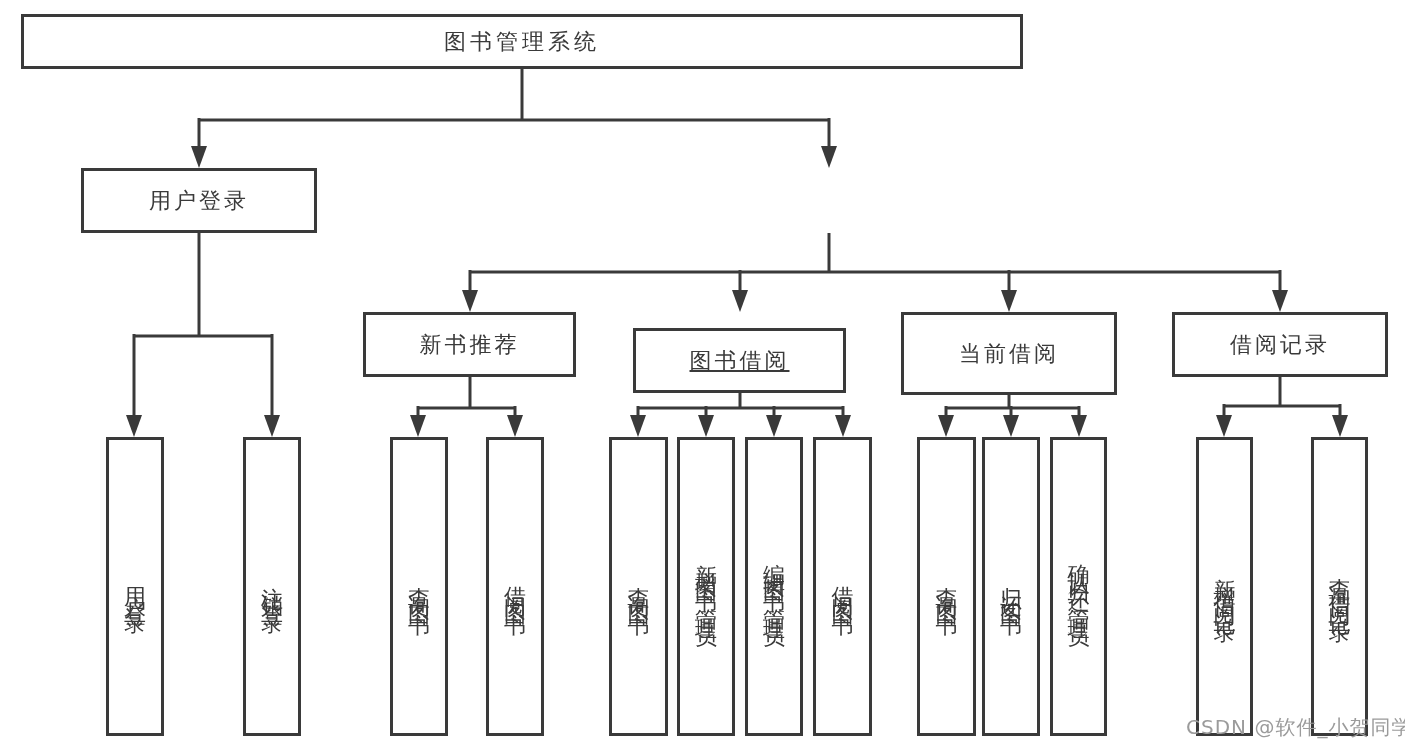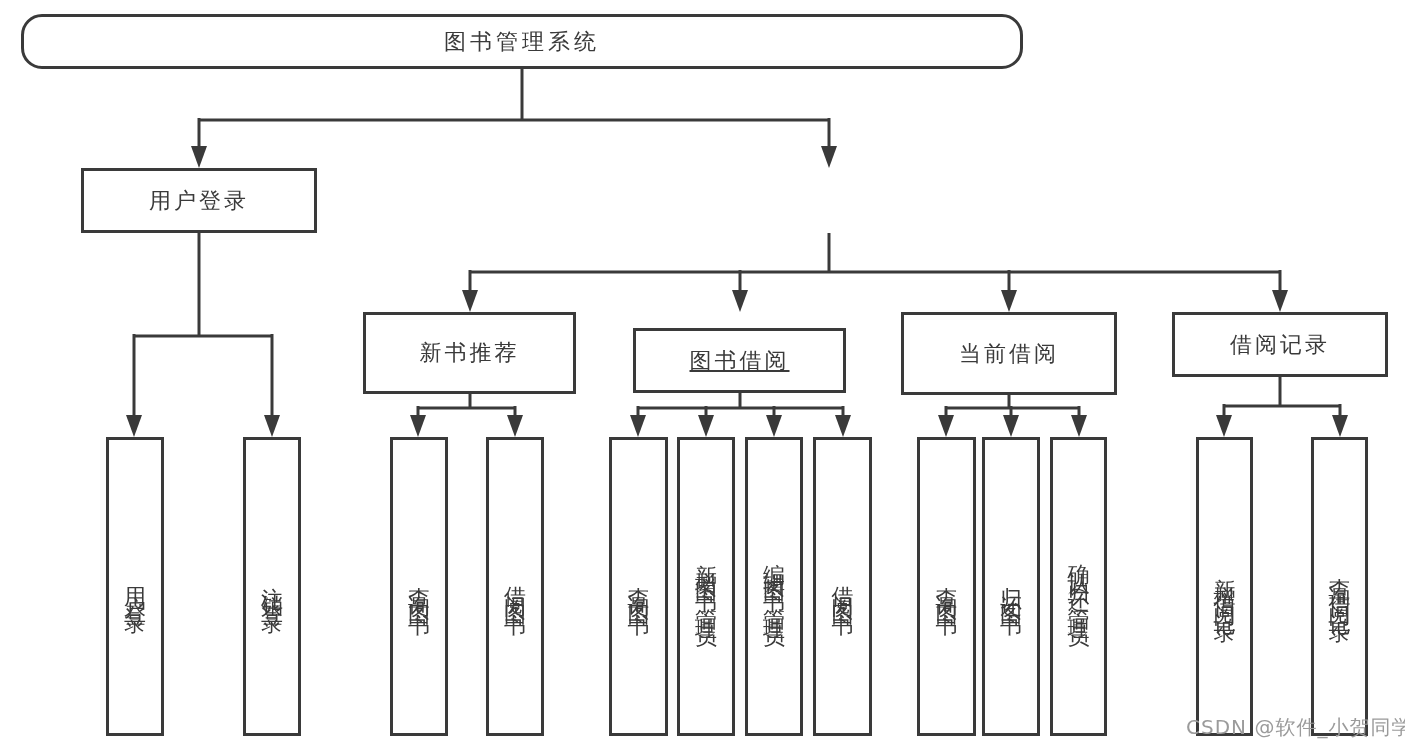--- a/index.html
+++ b/index.html
@@ -91,29 +91,29 @@
       <polygon points="766,415 782,415 774,437"></polygon>
       <polygon points="835,415 851,415 843,437"></polygon>
       <polygon points="938,415 954,415 946,437"></polygon>
       <polygon points="1003,415 1019,415 1011,437"></polygon>
       <polygon points="1071,415 1087,415 1079,437"></polygon>
       <polygon points="1216,415 1232,415 1224,437"></polygon>
       <polygon points="1332,415 1348,415 1340,437"></polygon>
     </g>
   </svg>
 
-  <div class="node title" style="left:21px;top:14px;width:1002px;height:55px;border-radius:21px;">
+  <div class="node title" style="left:21px;top:14px;width:1002px;height:55px;">
     <span class="txt">图书管理系统</span>
   </div>
 
   <div class="node" style="left:81px;top:168px;width:236px;height:65px;">
     <span class="txt">用户登录</span>
   </div>
 
-  <div class="node" style="left:363px;top:312px;width:213px;height:82px;">
+  <div class="node" style="left:363px;top:312px;width:213px;height:65px;">
     <span class="txt">新书推荐</span>
   </div>
   <div class="node" style="left:633px;top:328px;width:213px;height:65px;text-decoration:underline;">
     <span class="txt">图书借阅</span>
   </div>
   <div class="node" style="left:901px;top:312px;width:216px;height:83px;">
     <span class="txt">当前借阅</span>
   </div>
   <div class="node" style="left:1172px;top:312px;width:216px;height:65px;">
     <span class="txt">借阅记录</span>

